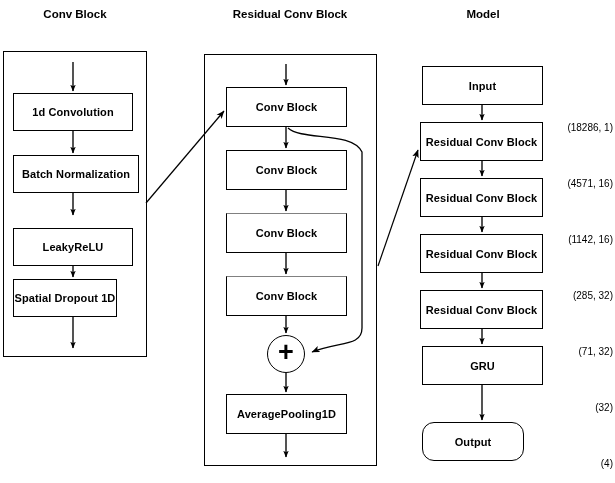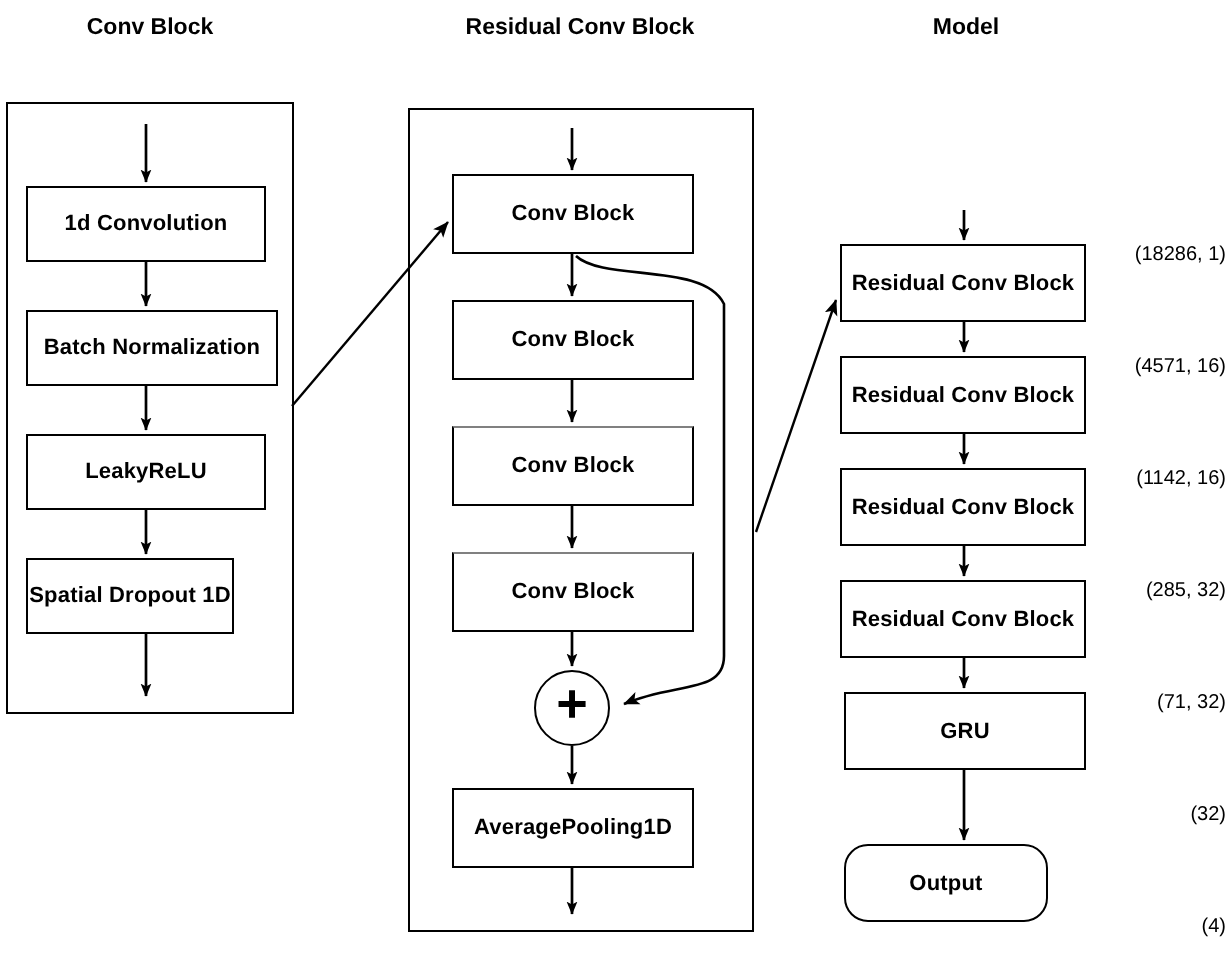--- a/index.html
+++ b/index.html
@@ -132,33 +132,34 @@
     <g stroke="#000" stroke-width="1.2" fill="none" marker-end="url(#ah2)">
       <line x1="146" y1="203" x2="224" y2="111"></line>
       <line x1="378" y1="266" x2="418" y2="150"></line>
     </g>
 
     <path d="M 288 128 C 302 141 352 131 362 152 L 362 328 C 362 347 338 341 312 352" stroke="#000" stroke-width="1.3" fill="none" marker-end="url(#ah2)"></path>
   </svg>
 
   <div class="node" id="n-l0" style="left: 13px; top: 93px; width: 120px; height: 38px;">1d Convolution</div>
   <div class="node" id="n-l1" style="left: 13px; top: 155px; width: 126px; height: 38px;">Batch Normalization</div>
-  <div class="node" id="n-l2" style="left: 13px; top: 217px; width: 120px; height: 38px;">LeakyReLU</div>
+  <div class="node" id="n-l2" style="left: 13px; top: 228px; width: 120px; height: 38px;">LeakyReLU</div>
   <div class="node" id="n-l3" style="left: 13px; top: 279px; width: 104px; height: 38px;">Spatial Dropout 1D</div>
 
   <div class="node" id="n-m0" style="left: 226px; top: 87px; width: 121px; height: 40px;">Conv Block</div>
   <div class="node" id="n-m1" style="left: 226px; top: 150px; width: 121px; height: 40px;">Conv Block</div>
   <div class="node soft-top" id="n-m2" style="left: 226px; top: 213px; width: 121px; height: 40px;">Conv Block</div>
   <div class="node soft-top" id="n-m3" style="left: 226px; top: 276px; width: 121px; height: 40px;">Conv Block</div>
   <div class="node" id="n-m4" style="left: 226px; top: 394px; width: 121px; height: 40px;">AveragePooling1D</div>
 
   <div class="plus-node" id="n-add" style="left: 267px; top: 335px; width: 38px; height: 38px;">
     <span class="plus-glyph">+</span>
   </div>
 
+  <div class="node" id="n-r0" style="left: 422px; top: 66px; width: 121px; height: 39px;">Input</div>
   <div class="node" id="n-r1" style="left: 420px; top: 122px; width: 123px; height: 39px;">Residual Conv Block</div>
   <div class="node" id="n-r2" style="left: 420px; top: 178px; width: 123px; height: 39px;">Residual Conv Block</div>
   <div class="node" id="n-r3" style="left: 420px; top: 234px; width: 123px; height: 39px;">Residual Conv Block</div>
   <div class="node" id="n-r4" style="left: 420px; top: 290px; width: 123px; height: 39px;">Residual Conv Block</div>
   <div class="node" id="n-r5" style="left: 422px; top: 346px; width: 121px; height: 39px;">GRU</div>
   <div class="node" id="n-r6" style="left: 422px; top: 422px; width: 102px; height: 39px; border-radius: 12px;">Output</div>
 
   <div class="shape-label" id="s0" style="left: 613px; top: 122px;">(18286, 1)</div>
   <div class="shape-label" id="s1" style="left: 613px; top: 178px;">(4571, 16)</div>
   <div class="shape-label" id="s2" style="left: 613px; top: 234px;">(1142, 16)</div>

